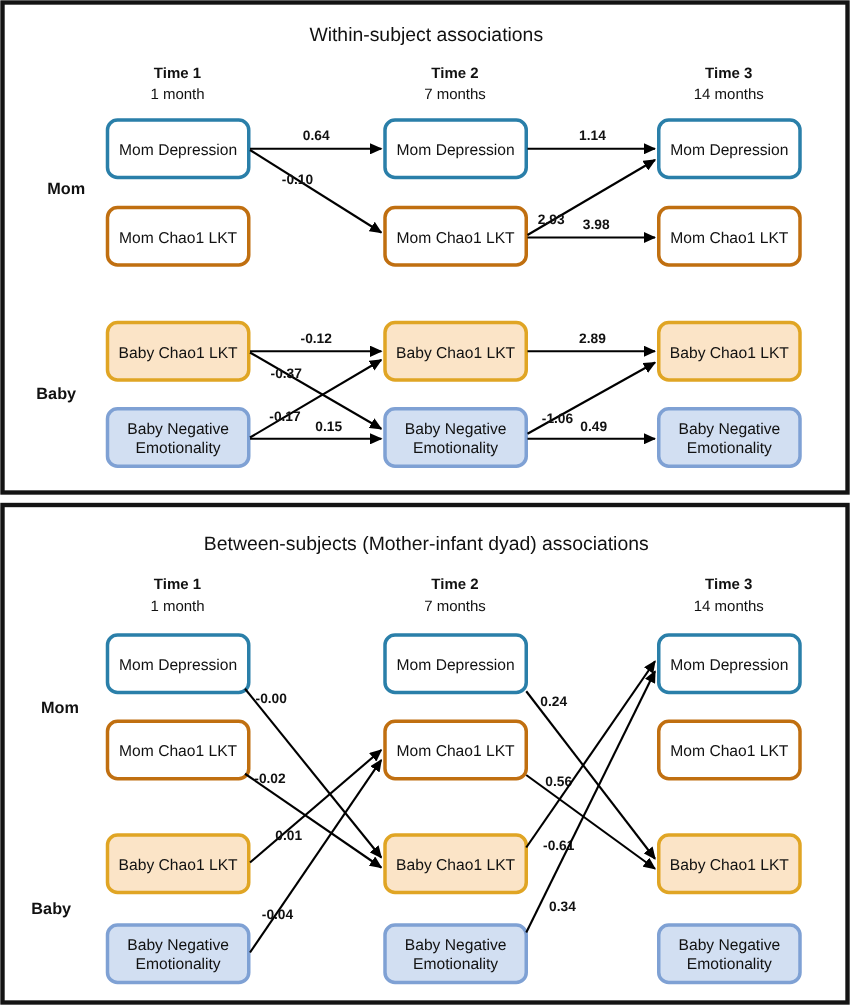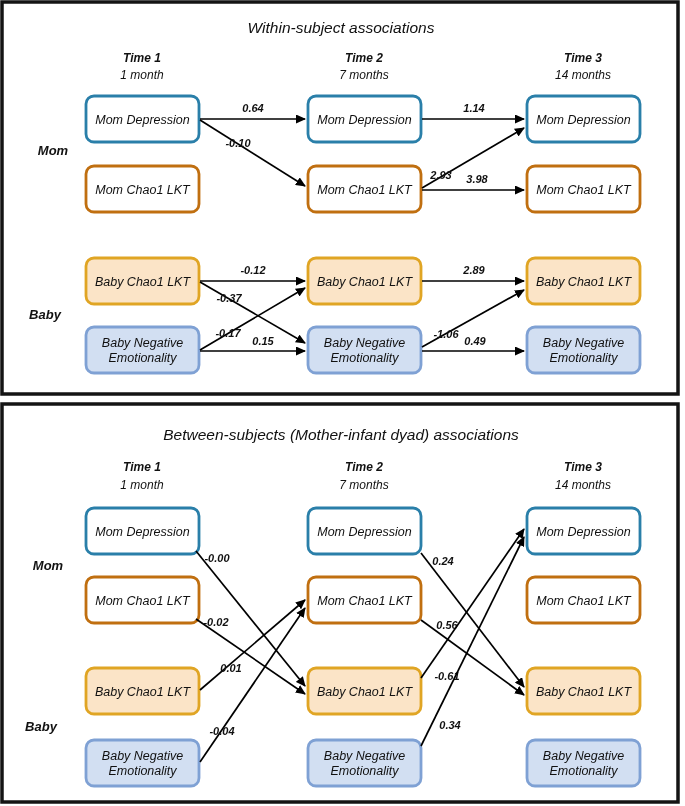--- a/index.html
+++ b/index.html
@@ -1,17 +1,17 @@
 <!DOCTYPE html>
 <html><head>
 <meta charset="utf-8">
 <style>
   html,body{margin:0;padding:0;background:#ffffff;}
   body{font-family:"Liberation Sans", sans-serif;}
-  #figure-root{width:685px;height:806px;position:relative;background:#ffffff;font-style:italic;}
+  #figure-root{width:685px;height:806px;position:relative;background:#ffffff;}
   svg text{fill:#111111;}
   .panel-title{font-size:15.5px;font-weight:400;}
   .col-time{font-size:12px;font-weight:700;}
   .col-age{font-size:12px;font-weight:400;}
   .group-label{font-size:13px;font-weight:700;}
   .node-label{font-size:12.5px;font-weight:400;}
   .coef-label{font-size:11px;font-weight:700;}
 </style>
 </head>
 <body>

